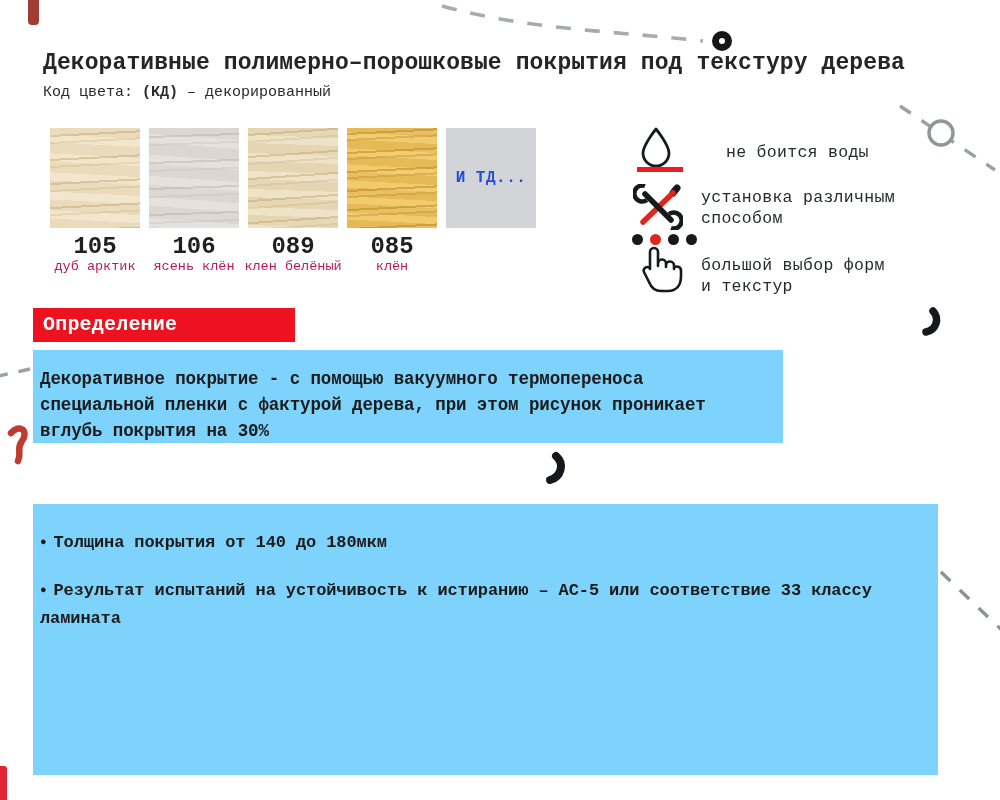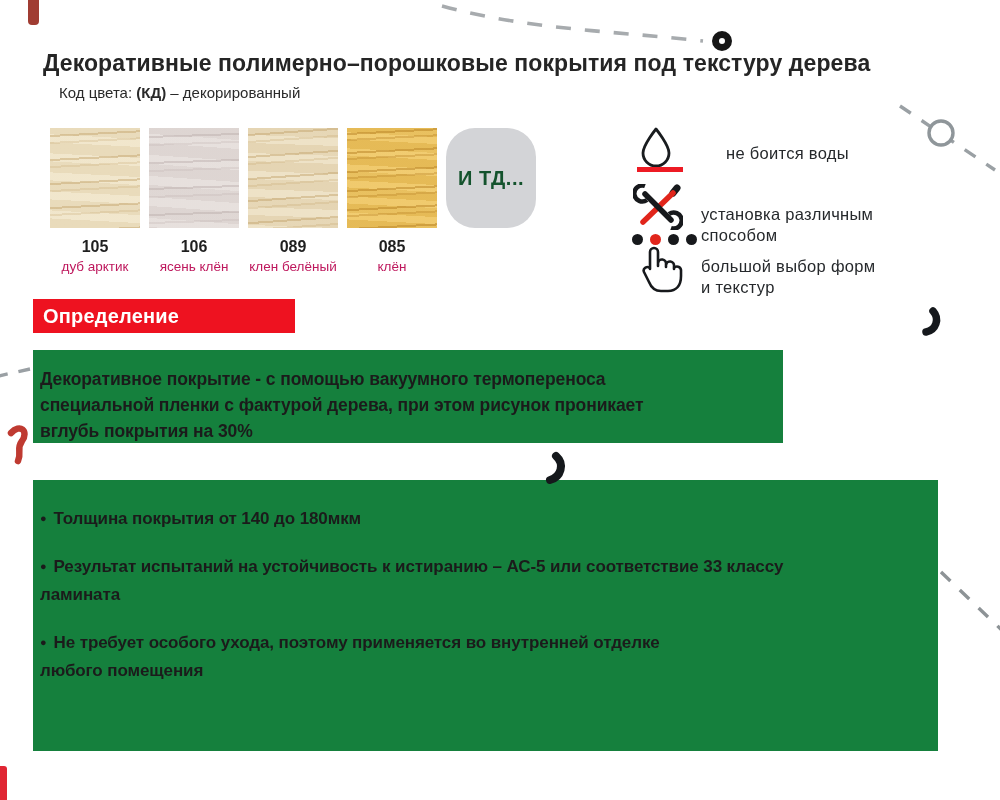--- a/index.html
+++ b/index.html
@@ -1,57 +1,57 @@
 <!DOCTYPE html>
 <html><head>
 <meta charset="utf-8">
 <style>
   html,body{margin:0;padding:0;background:#ffffff;}
   .canvas{position:relative;width:1000px;height:800px;background:#ffffff;overflow:hidden;
-          font-family:Liberation Sans, sans-serif;color:#1e1e1e;}
+          font-family:Liberation Mono, monospace;color:#1e1e1e;}
 
   
   .title{position:absolute;left:43px;top:50px;font-size:23px;font-weight:700;
          letter-spacing:.1px;color:#252525;}
-  .subtitle{position:absolute;left:43px;top:84px;font-size:15px;color:#2a2a2a;margin-left:16px;}
+  .subtitle{position:absolute;left:43px;top:84px;font-size:15px;color:#2a2a2a;}
   .subtitle b{font-weight:700;}
 
   
   .swatch-row{position:absolute;left:50px;top:128px;display:flex;gap:9px;}
   .cell{width:90px;display:flex;flex-direction:column;align-items:center;}
   .chip{width:90px;height:100px;}
-  .sw-code{margin-top:10px;font-size:16px;font-weight:700;color:#1f1f1f;line-height:18px;}
+  .sw-code{margin-top:10px;font-size:24px;font-weight:700;color:#1f1f1f;line-height:18px;}
   .sw-name{margin-top:3px;font-size:13.5px;color:#be185d;white-space:nowrap;}
   .sw1{background:#f0e5ca;background-image:
        repeating-linear-gradient(177deg,rgba(205,177,129,0) 0 7px,rgba(201,172,120,.55) 7px 9px,rgba(236,224,196,.1) 9px 14px,rgba(208,182,134,.35) 14px 16px,rgba(205,177,129,0) 16px 24px),
        repeating-linear-gradient(183deg,rgba(226,209,172,.5) 0 11px,rgba(243,233,208,.4) 11px 19px);}
   .sw2{background:#e4ddda;background-image:
        repeating-linear-gradient(178deg,rgba(193,181,179,0) 0 8px,rgba(190,177,175,.5) 8px 10px,rgba(229,222,219,.2) 10px 16px,rgba(199,186,184,.35) 16px 18px,rgba(193,181,179,0) 18px 26px),
        repeating-linear-gradient(184deg,rgba(214,204,201,.45) 0 12px,rgba(235,229,226,.4) 12px 21px);}
   .sw3{background:#ecdfc3;background-image:
        repeating-linear-gradient(176deg,rgba(200,171,119,0) 0 6px,rgba(197,167,113,.5) 6px 8px,rgba(238,226,197,.15) 8px 13px,rgba(206,179,129,.35) 13px 15px,rgba(200,171,119,0) 15px 22px),
        repeating-linear-gradient(182deg,rgba(222,203,164,.5) 0 10px,rgba(241,231,205,.4) 10px 18px);}
   .sw4{background:#edc35f;background-image:
        repeating-linear-gradient(177deg,rgba(193,141,47,0) 0 5px,rgba(189,137,44,.55) 5px 7px,rgba(243,209,122,.25) 7px 11px,rgba(197,146,54,.45) 11px 13px,rgba(193,141,47,0) 13px 19px),
        repeating-linear-gradient(183deg,rgba(222,178,78,.5) 0 9px,rgba(245,213,131,.4) 9px 16px);}
   .etc-chip{width:90px;height:100px;background:#d3d4d7;display:flex;align-items:center;
-            justify-content:center;font-size:20px;font-weight:700;color:#14532d;letter-spacing:.5px;border-radius:29px;}
+            justify-content:center;font-size:16px;font-weight:700;color:#1d4ed8;letter-spacing:.5px;}
 
   
   .benefit-label{position:absolute;font-size:16.5px;line-height:20.5px;color:#26292c;
                  letter-spacing:.3px;white-space:pre-line;}
   .drop-underline{position:absolute;left:637px;top:167px;width:46px;height:5px;background:#ed1b24;}
   .dots{position:absolute;left:632px;top:234px;display:flex;gap:7px;}
   .dot{width:11px;height:11px;border-radius:50%;background:#17191c;}
   .dot.red{background:#e1251b;}
 
   
   .sec-header{position:absolute;background:#ee1220;color:#ffffff;font-size:20px;font-weight:700;
               line-height:34px;padding-left:10px;box-sizing:border-box;letter-spacing:.2px;}
-  .panel{position:absolute;background:#15803d;box-sizing:border-box;}
+  .panel{position:absolute;background:#7dd3fc;box-sizing:border-box;}
   .def-text{padding:16px 10px 0 7px;font-size:17.5px;font-weight:700;line-height:26px;
             color:#1b1b1b;letter-spacing:-.1px;white-space:pre-line;}
   .feat-list{list-style:none;margin:0;padding:24px 18px 0 7px;}
   .feat-list li{font-size:17px;font-weight:700;color:#1b1b1b;line-height:28px;
                 letter-spacing:-.1px;margin-bottom:19px;white-space:pre-line;}
   .feat-list li::before{content:"●";font-size:11px;vertical-align:2px;margin-right:7px;}
 
   .overlay{position:absolute;left:0;top:0;pointer-events:none;}
 </style>
 </head>
@@ -96,49 +96,47 @@
   <div class="drop-underline"></div>
   <div class="benefit-label" style="left:726px;top:143px;">не боится воды</div>
 
   <svg class="overlay" style="left:633px;top:184px;" width="50" height="46" viewBox="0 0 50 46">
     <path d="M44,4 L40,9" stroke="#17191c" stroke-width="7" stroke-linecap="round"></path>
     <path d="M40,9 L10,38" stroke="#e1251b" stroke-width="5.5" stroke-linecap="round"></path>
     <path d="M12,10 L38,36" stroke="#17191c" stroke-width="5.5" stroke-linecap="round"></path>
     <path d="M12,2 a8,8 0 1 0 2,14" fill="none" stroke="#17191c" stroke-width="4.5"></path>
     <path d="M38,44 a8,8 0 1 0 -2,-14" fill="none" stroke="#17191c" stroke-width="4.5"></path>
   </svg>
-  <div class="benefit-label" style="left:701px;top:204px;">установка различным
+  <div class="benefit-label" style="left:701px;top:188px;">установка различным
 способом</div>
 
   <div class="dots">
     <span class="dot"></span>
     <span class="dot red"></span>
     <span class="dot"></span>
     <span class="dot"></span>
   </div>
   <svg class="overlay" style="left:638px;top:243px;" width="50" height="52" viewBox="0 0 50 52">
     <path d="M12,26 V9 a4,4 0 0 1 8,0 v14 m0,-3 a4,4 0 0 1 8,1 v3 m0,-2 a4,4 0 0 1 8,1 v3 m0,-1 a4,4 0 0 1 7,2 v6 c0,10 -5,15 -13,15 h-7 c-6,0 -10,-4 -12,-9 l-5,-10 a3.5,3.5 0 0 1 6,-3.5 l0,0" fill="#ffffff" stroke="#17191c" stroke-width="2.6" stroke-linecap="round" stroke-linejoin="round"></path>
   </svg>
   <div class="benefit-label" style="left:701px;top:256px;">большой выбор форм
 и текстур</div>
 
-  <div class="sec-header" style="left:33px;top:299px;width:262px;height:34px;">Определение</div>
+  <div class="sec-header" style="left:33px;top:308px;width:262px;height:34px;">Определение</div>
   <div class="panel" style="left:33px;top:350px;width:750px;height:93px;">
     <div class="def-text">Декоративное покрытие - с помощью вакуумного термопереноса
 специальной пленки с фактурой дерева, при этом рисунок проникает
 вглубь покрытия на 30%</div>
   </div>
 
-  <div class="panel" style="left:33px;top:480px;width:905px;height:271px;">
+  <div class="panel" style="left:33px;top:504px;width:905px;height:271px;">
     <ul class="feat-list">
       <li>Толщина покрытия от 140 до 180мкм</li>
       <li>Результат испытаний на устойчивость к истиранию – АС-5 или соответствие 33 классу
 ламината</li>
-      <li>Не требует особого ухода, поэтому применяется во внутренней отделке
-любого помещения</li>
     </ul>
   </div>
 
   <svg class="overlay" width="1000" height="800" viewBox="0 0 1000 800">
     <path d="M442,6 C530,30 615,31 703,41" fill="none" stroke="#a7abae" stroke-width="3.6" stroke-dasharray="15 14"></path>
     <circle cx="722" cy="41" r="6.5" fill="none" stroke="#161616" stroke-width="7"></circle>
     <path d="M900,106 L995,170" fill="none" stroke="#9aa0a4" stroke-width="3.4" stroke-dasharray="13 13"></path>
     <circle cx="941" cy="133" r="12" fill="#ffffff" stroke="#8f969a" stroke-width="3.4"></circle>
     <path d="M926,332 C936,330 940,319 933,311" fill="none" stroke="#15181c" stroke-width="7.5" stroke-linecap="round"></path>
     <path d="M550,480 C561,477 565,464 556,456" fill="none" stroke="#15181c" stroke-width="8" stroke-linecap="round"></path>

